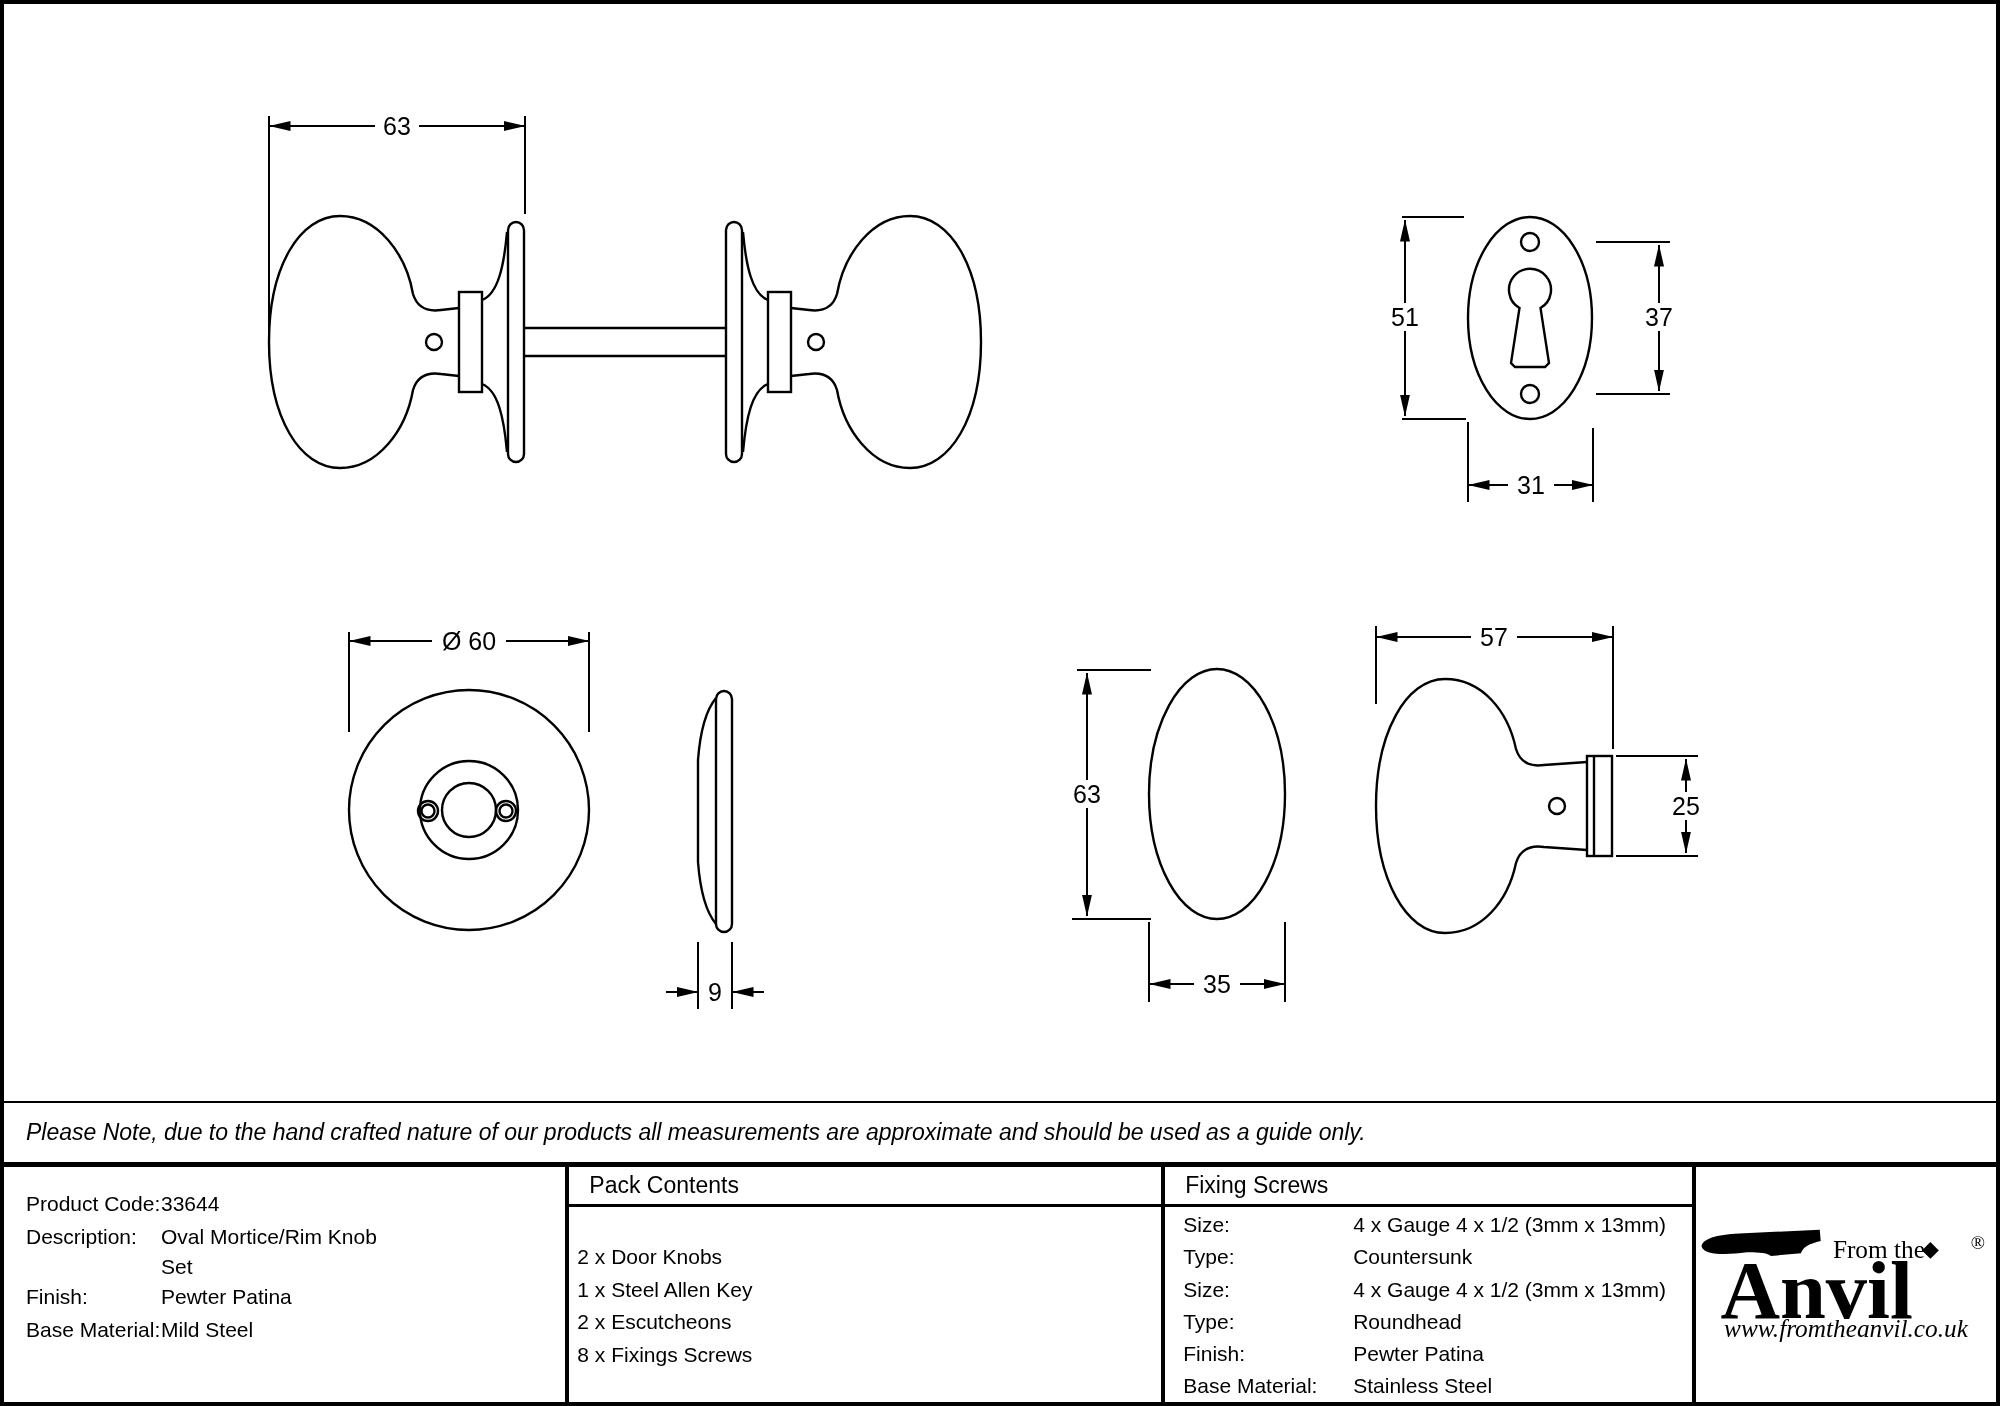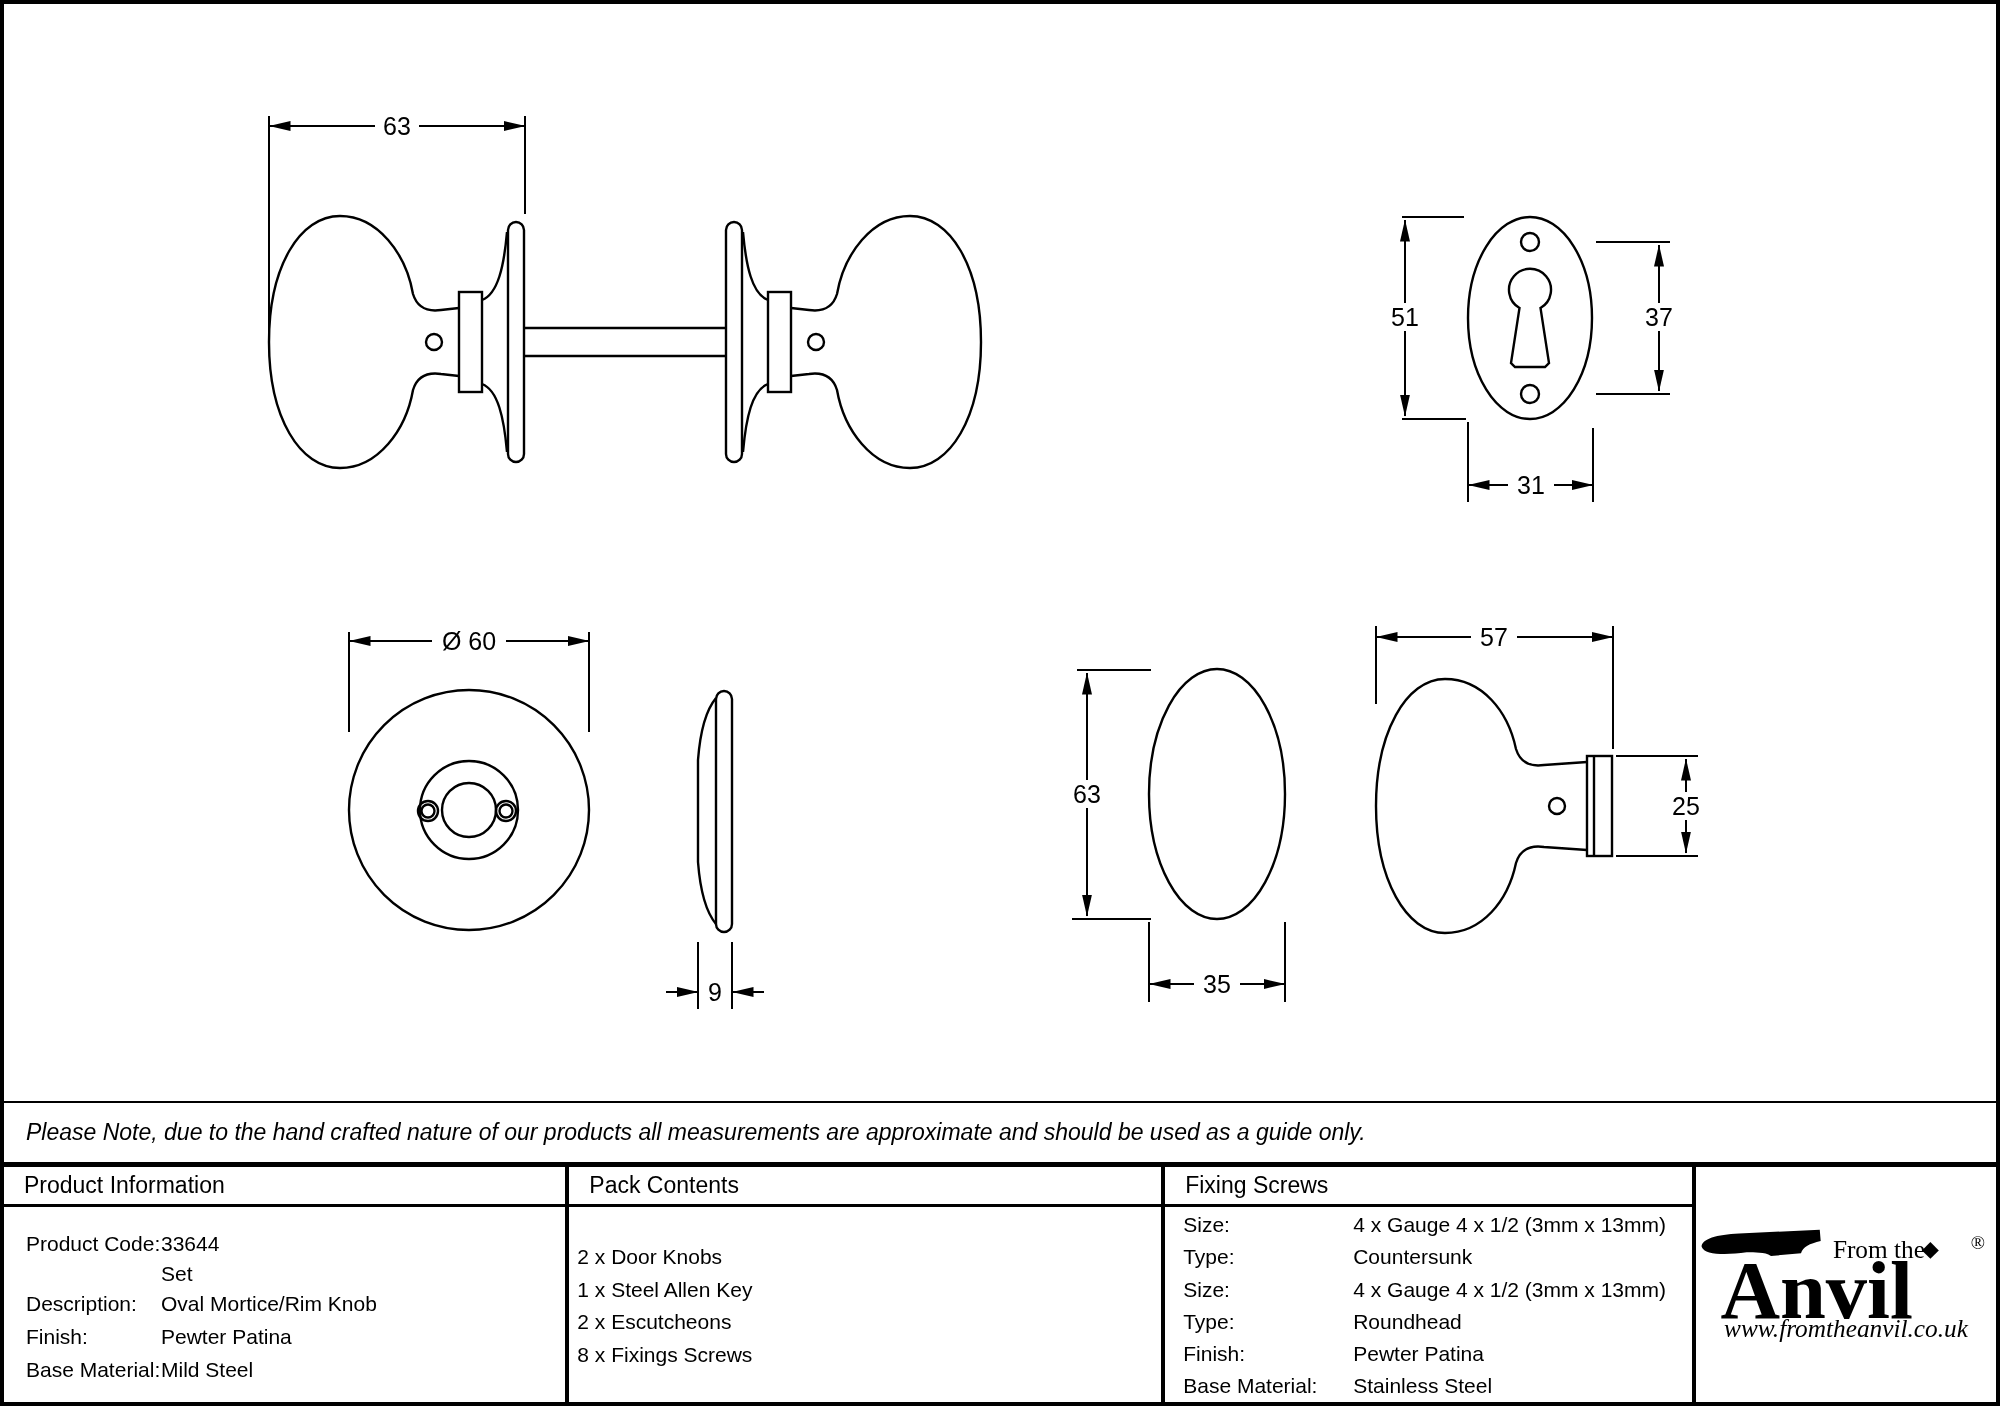--- a/index.html
+++ b/index.html
@@ -164,33 +164,32 @@
     </g>
   </svg>
 
   <div class="note">
     <span>Please Note, due to the hand crafted nature of our products all measurements are approximate and should be used as a guide only.</span>
   </div>
 
   <div class="spec-table">
 
     <div class="col c1">
-      <div class="hdr">Product Information</div>
       <div class="rows">
         <div class="row">
           <span class="lbl">Product Code:</span>
           <span>33644</span>
+        </div>
+        <div class="row">
+          <span class="lbl">Description:</span>
+          <span>Oval Mortice/Rim Knob</span>
         </div>
         <div class="row tight">
           <span class="lbl"></span>
           <span>Set</span>
-        </div>
-        <div class="row">
-          <span class="lbl">Description:</span>
-          <span>Oval Mortice/Rim Knob</span>
         </div>
         <div class="row">
           <span class="lbl">Finish:</span>
           <span>Pewter Patina</span>
         </div>
         <div class="row">
           <span class="lbl">Base Material:</span>
           <span>Mild Steel</span>
         </div>
       </div>

